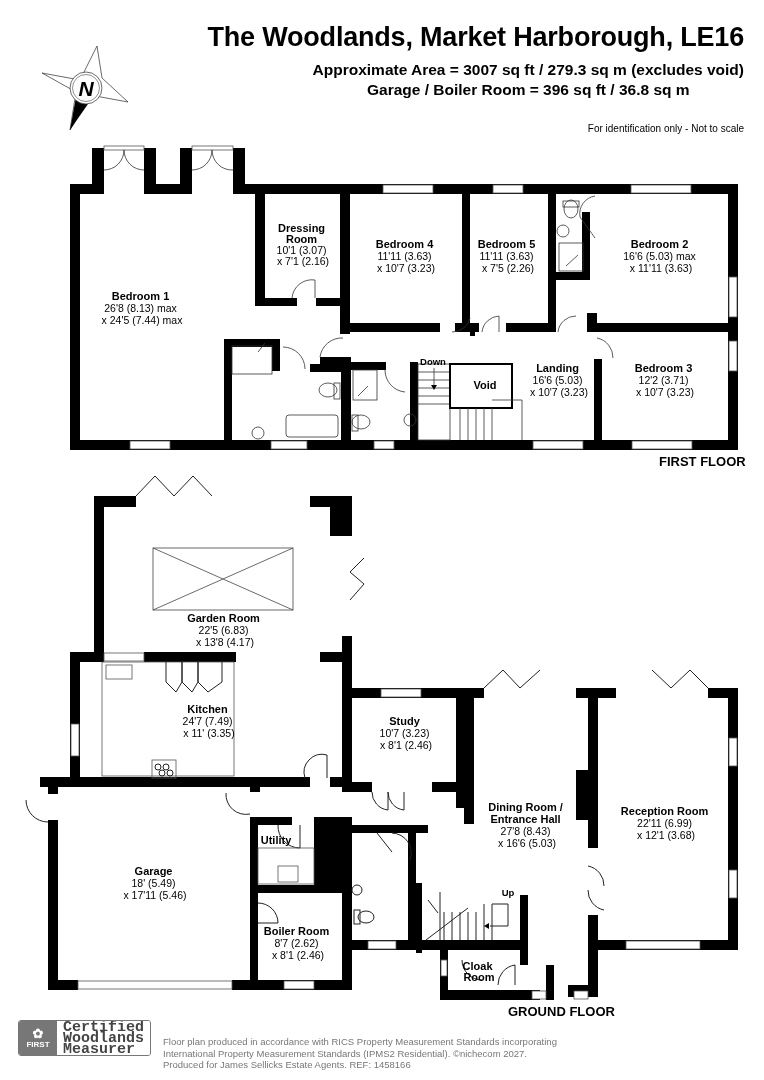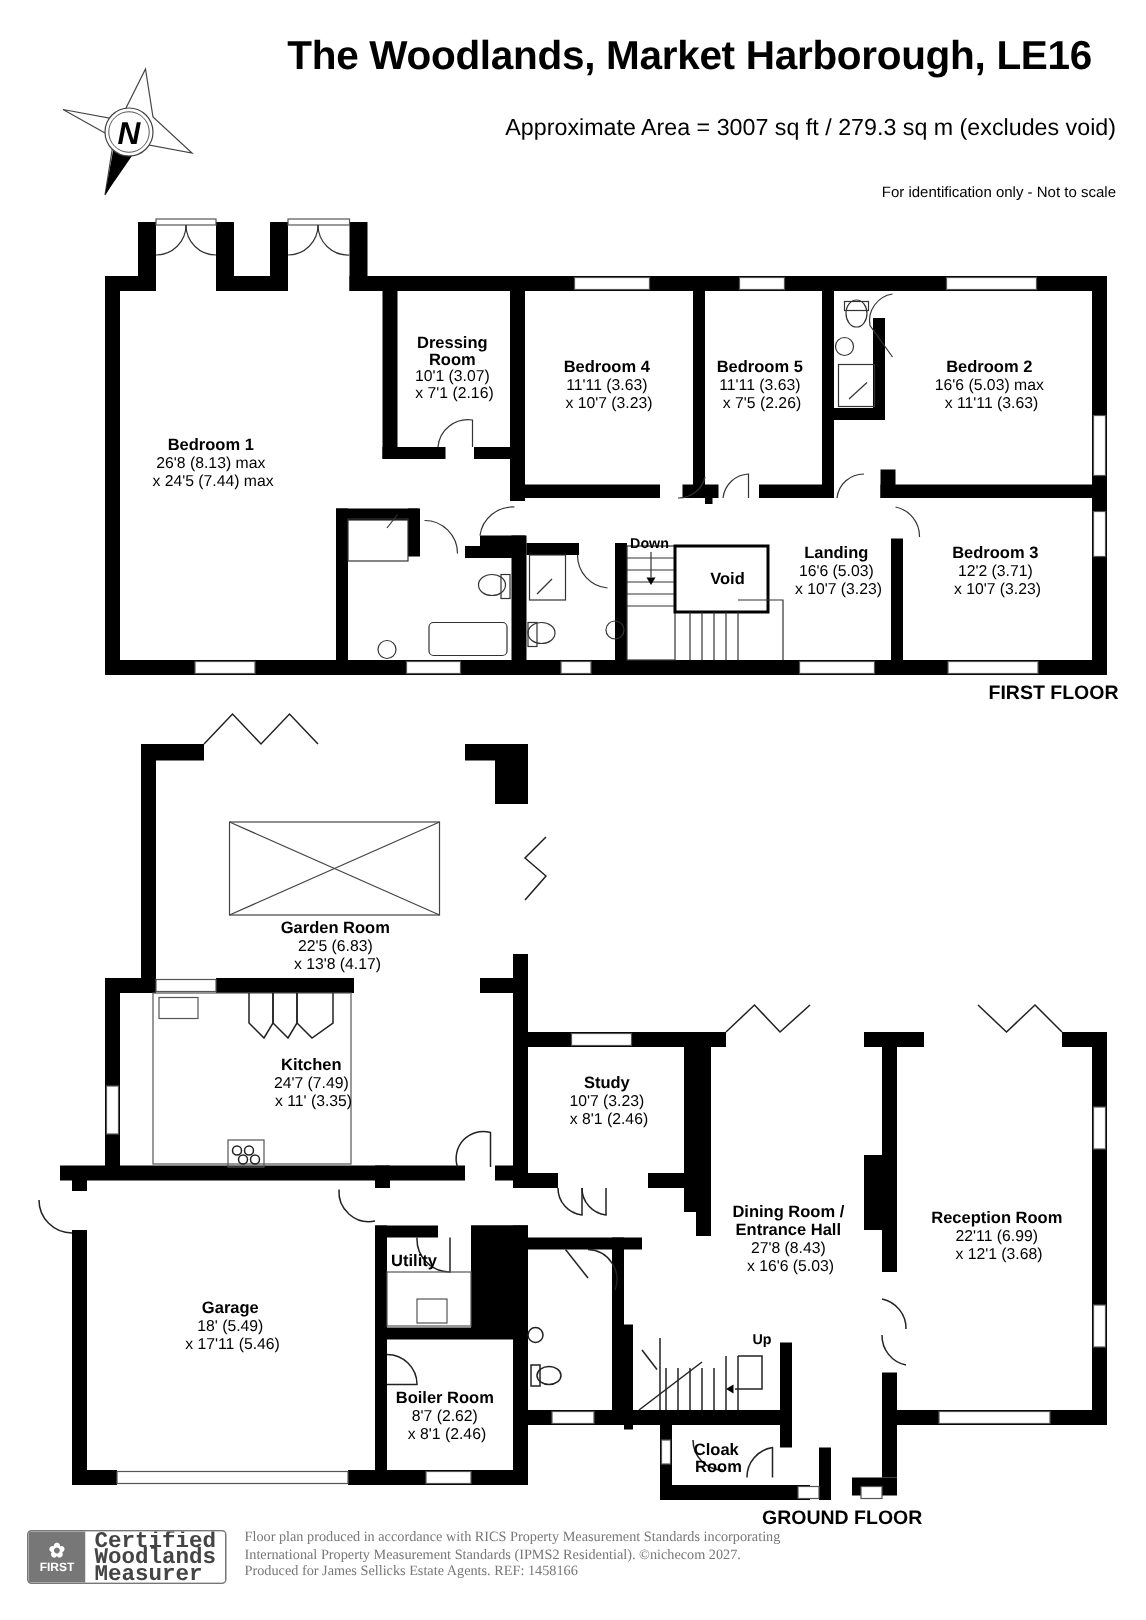--- a/index.html
+++ b/index.html
@@ -1,36 +1,37 @@
 <!DOCTYPE html>
 <html><head>
 <meta charset="utf-8">
 <style>
   html, body { margin:0; padding:0; background:#ffffff; }
   body { width:764px; height:1080px; position:relative; overflow:hidden; font-family:"Liberation Sans", sans-serif; color:#000; }
-  .title { position:absolute; right:36px; top:22px; font-size:27px; font-weight:bold; letter-spacing:-0.2px; white-space:nowrap; }
-  .areas { position:absolute; right:20px; top:76px; text-align:center; font-size:15.5px; line-height:20px; }
+  .title { position:absolute; right:20px; top:22px; font-size:27px; font-weight:bold; letter-spacing:-0.2px; white-space:nowrap; }
+  .areas { position:absolute; right:20px; top:60px; text-align:center; font-size:15.5px; line-height:20px;font-weight:bold; }
   .note { position:absolute; right:20px; top:123px; font-size:10px;text-align:right; }
   svg.plan { position:absolute; left:0; top:0; }
   .rlabel { font-family:"Liberation Sans", sans-serif; font-size:10.5px; text-anchor:middle; }
   .rlabel .nm { font-weight:bold; font-size:11px; }
   .floorlabel { font-family:"Liberation Sans", sans-serif; font-weight:bold; font-size:13px; }
   .footer { position:absolute; left:18px; top:1020px; display:flex; align-items:flex-start; }
   .rics { display:flex; border:1px solid #777; border-radius:3px; height:34px; overflow:hidden; }
   .rics-logo { width:38px; background:#777; color:#fff; font-size:8px; font-weight:bold; display:flex; flex-direction:column; align-items:center; justify-content:center; }
   .rics-logo .glyph { font-size:13px; line-height:13px; }
   .rics-text { padding:1px 6px; font-family:Liberation Mono, monospace; font-size:15px; font-weight:bold; line-height:11px; color:#444; background:#fff; }
-  .foot-text { margin-left:12px; font-size:9.5px; line-height:11.5px; color:#777; margin-top:0px;font-family:Liberation Serif, serif; }
+  .foot-text { margin-left:12px; font-size:9.5px; line-height:11.5px; color:#777; margin-top:16px; }
 </style>
 </head>
 <body>
 
 <div class="title">The Woodlands, Market Harborough, LE16</div>
 <div class="areas">
   <div>Approximate Area = 3007 sq ft / 279.3 sq m (excludes void)</div>
+  <div>Garage / Boiler Room = 396 sq ft / 36.8 sq m</div>
 </div>
 <div class="note">For identification only - Not to scale</div>
 
 <svg class="plan" width="764" height="1080" viewBox="0 0 764 1080">
 
   <g>
     <polygon points="97,46 102,78 128,102 90,95 70,130 76,92 42,73 80,80" fill="#fff" stroke="#444" stroke-width="0.8"></polygon>
     <polygon points="70,130 76,97 90,101" fill="#000"></polygon>
     <circle cx="86" cy="88" r="16" fill="#fff" stroke="#444" stroke-width="0.8"></circle>
     <circle cx="86" cy="88" r="13.5" fill="none" stroke="#444" stroke-width="0.6"></circle>

